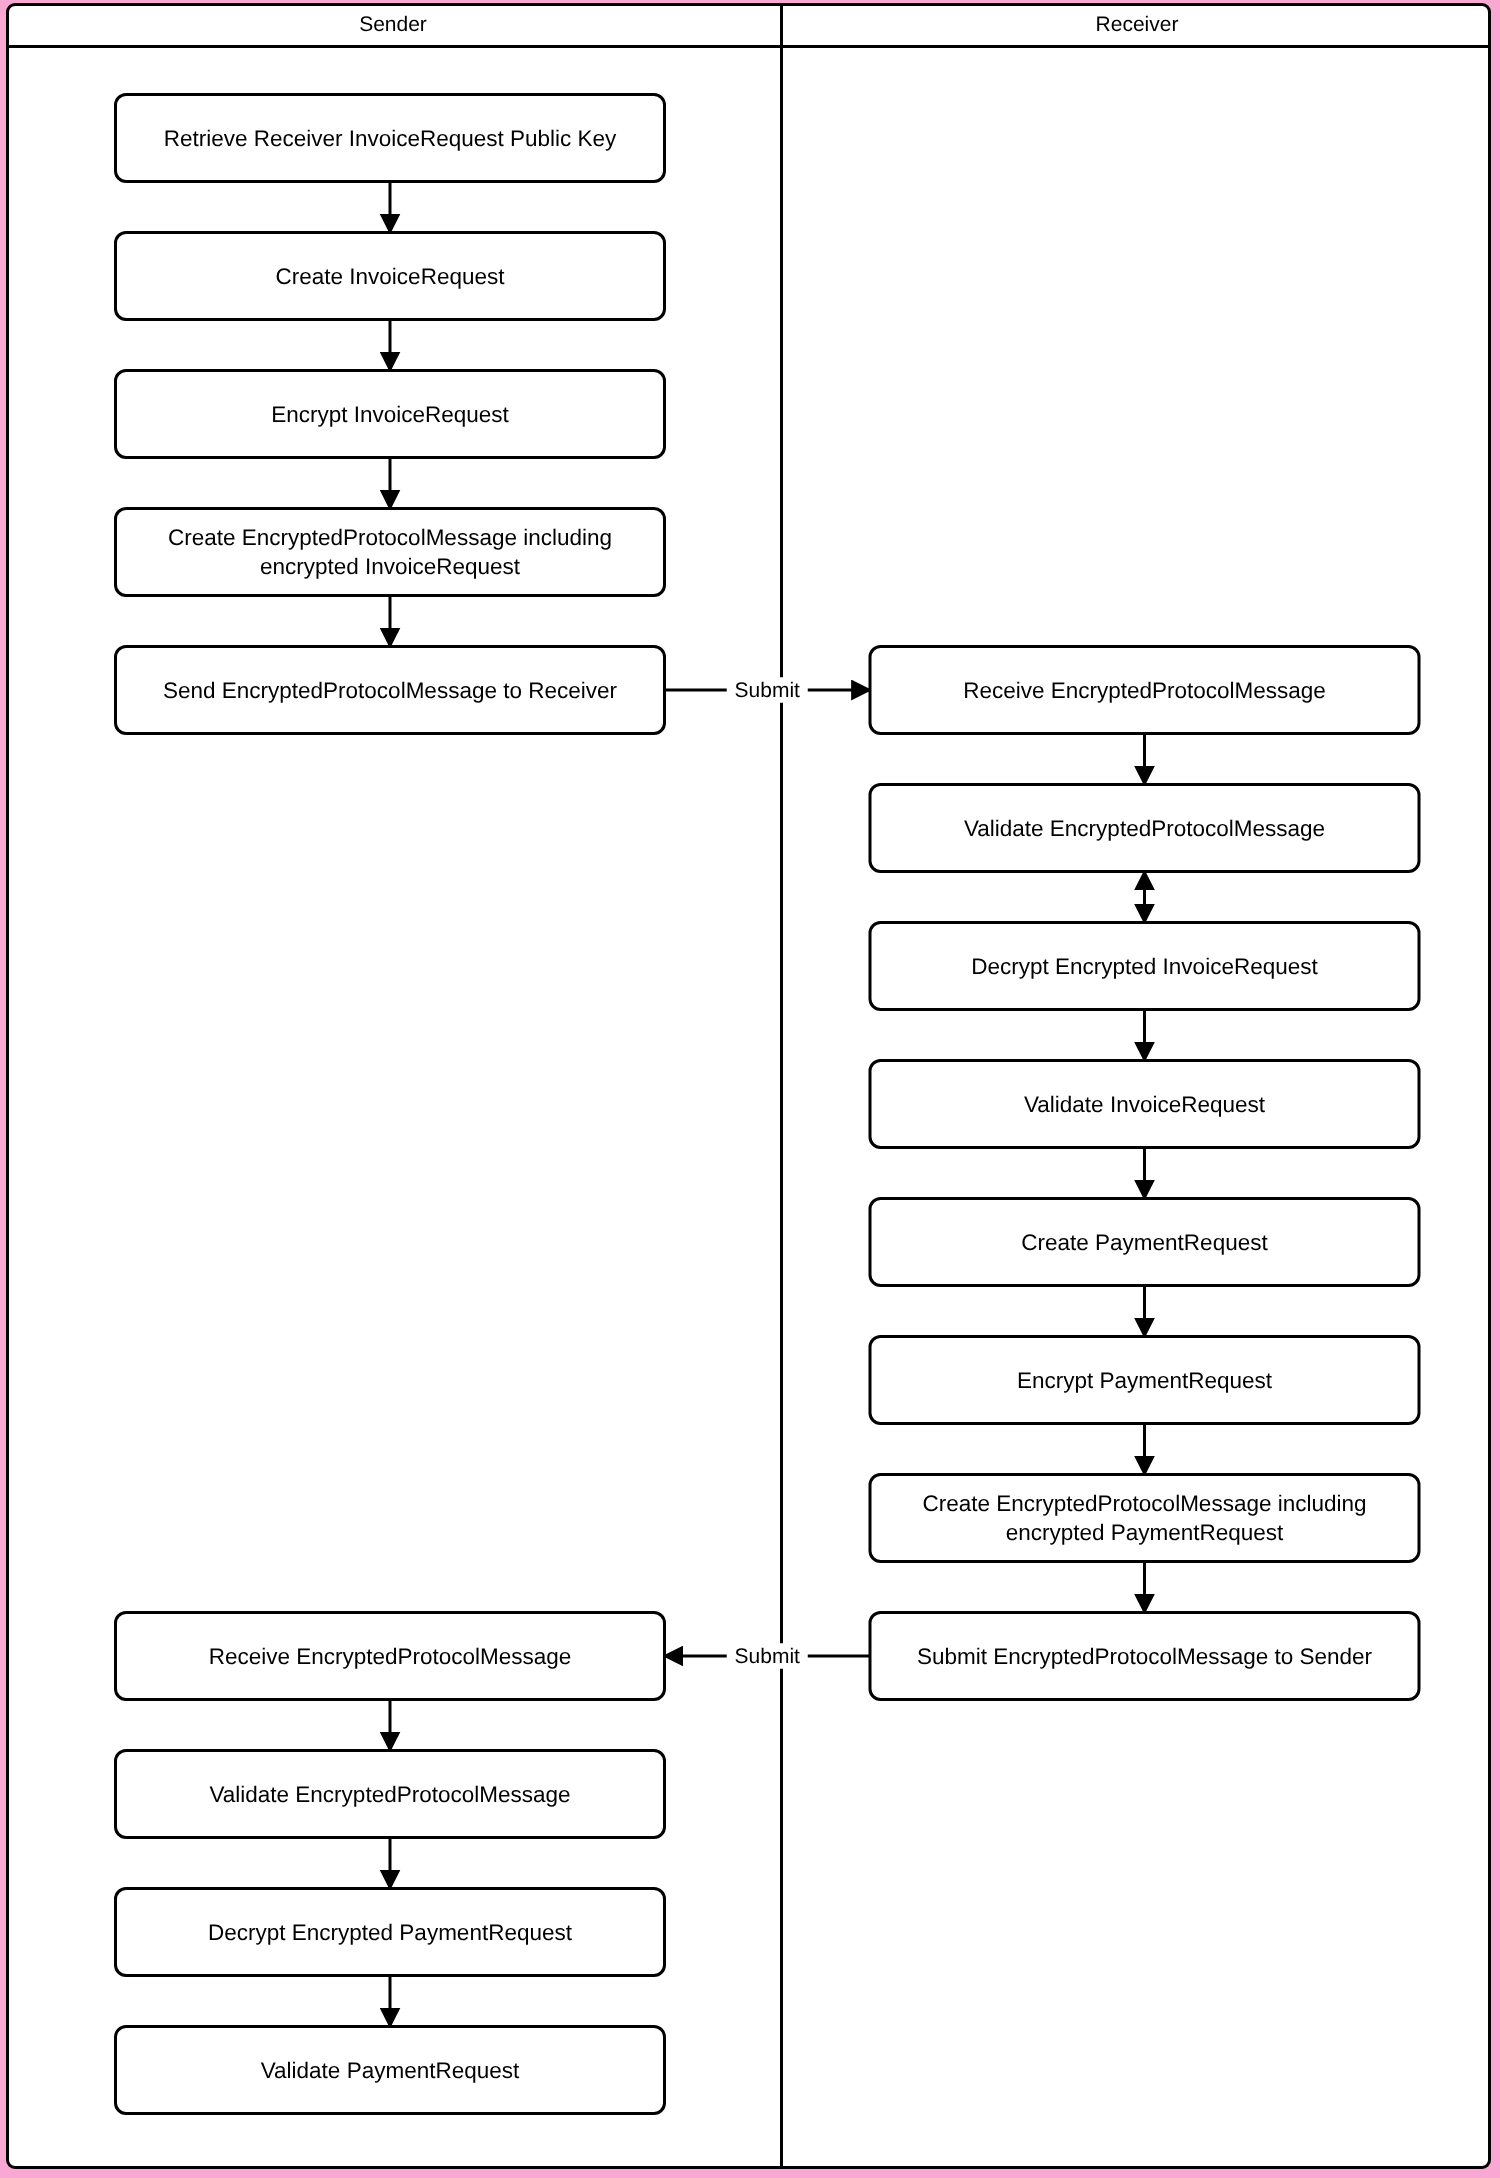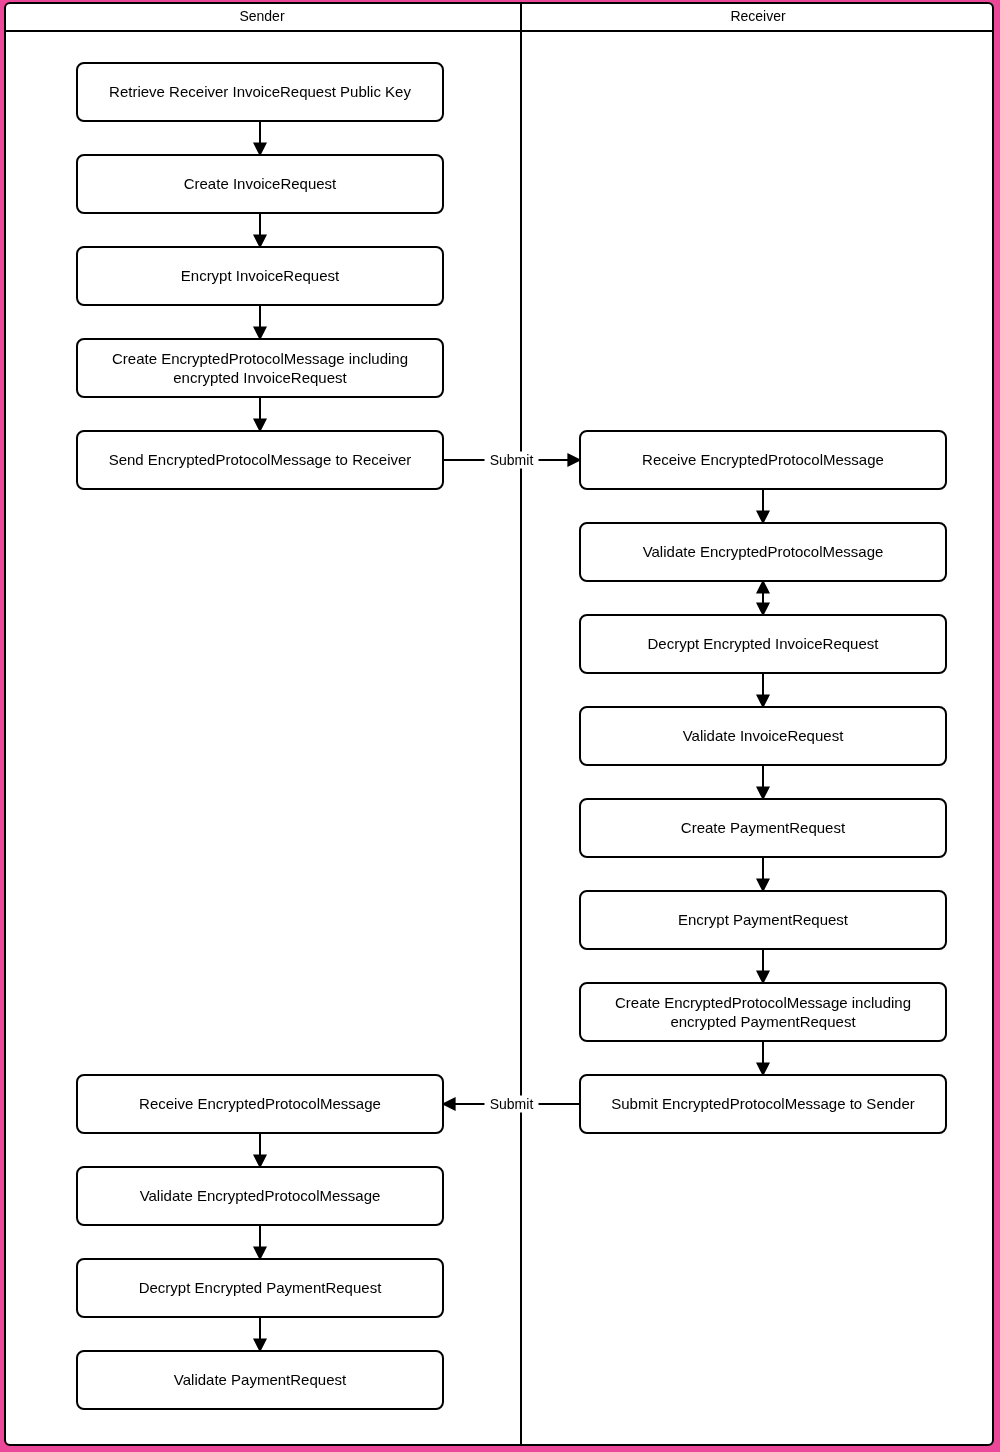--- a/index.html
+++ b/index.html
@@ -9,21 +9,21 @@
     background: #ffffff;
   }
   body {
     font-family: "Liberation Sans", sans-serif;
     -webkit-font-smoothing: antialiased;
   }
   #canvas {
     position: relative;
     width: 1000px;
     height: 1452px;
-    background: #ec4899;
+    background: #f9a8d4;
     overflow: hidden;
   }
   #diagram-svg {
     position: absolute;
     left: 0;
     top: 0;
     width: 1000px;
     height: 1452px;
     display: block;
   }

